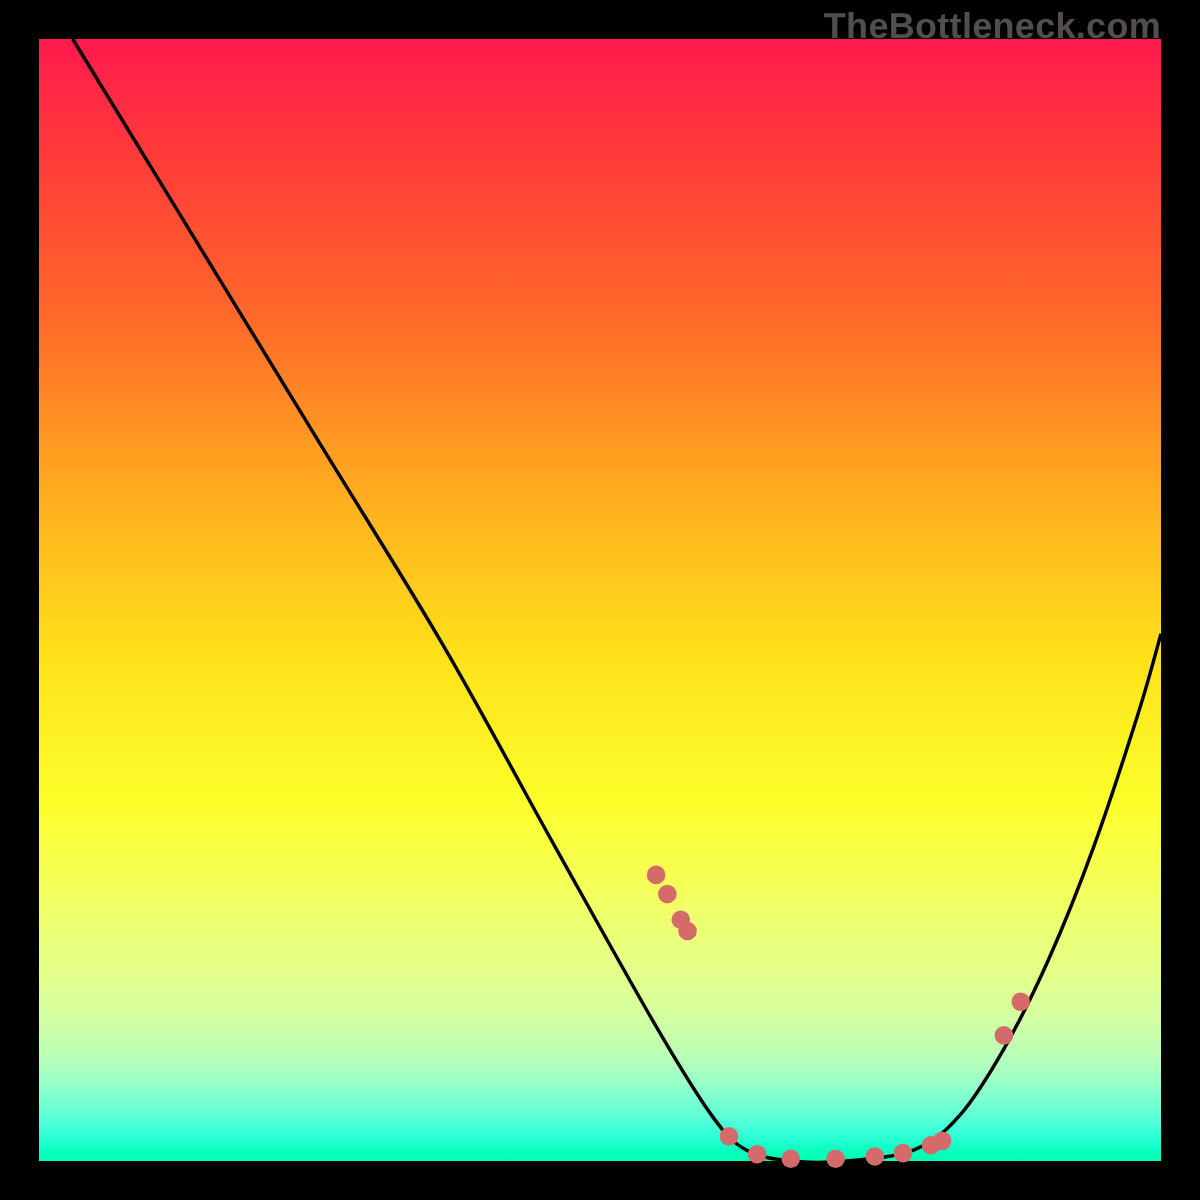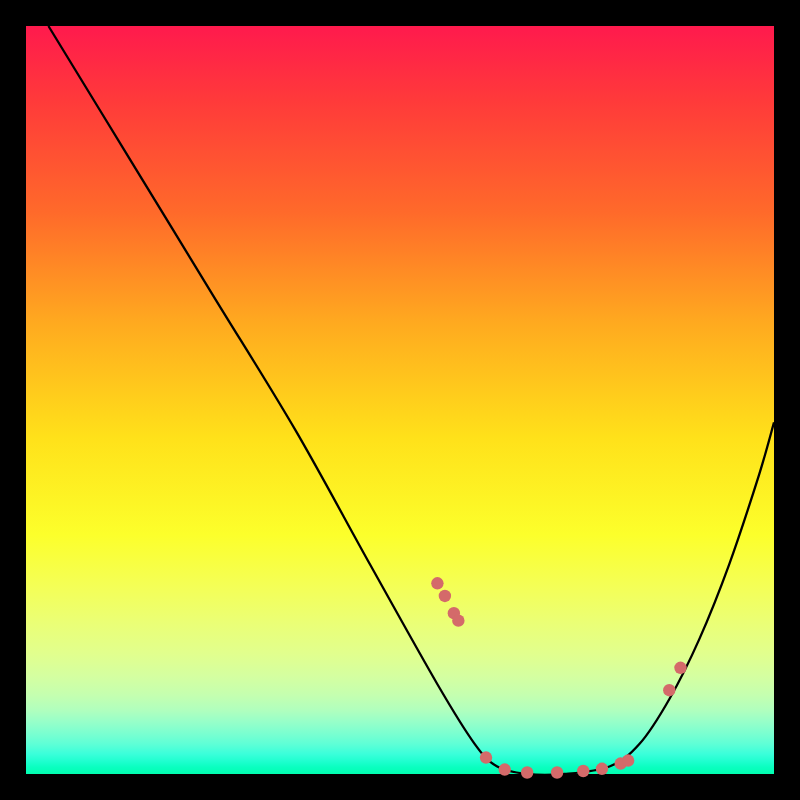--- a/index.html
+++ b/index.html
@@ -72,20 +72,21 @@
   }
   .data-marker {
     fill: #d46a6a;
     stroke: none;
   }
 </style>
 </head>
 <body>
 
 <div class="chart-wrap">
+  <div class="attribution">TheBottleneck.com</div>
 
   <div class="plot-area">
     <svg class="curve" viewBox="0 0 748 748">
       <path id="curve-path" class="curve-path" d="M 22.439999999999998,0 C 36.153333333333336,22.439999999999998 77.29333333333335,89.75999999999999 104.72000000000001,134.64 C 132.14666666666668,179.51999999999998 159.57333333333335,224.39999999999998 187,269.28 C 214.42666666666665,314.15999999999997 243.09999999999997,359.03999999999996 269.28,403.91999999999996 C 295.46,448.79999999999995 320.3933333333334,496.1733333333333 344.08000000000004,538.56 C 367.7666666666667,580.9466666666666 393.9466666666667,628.3199999999999 411.40000000000003,658.24 C 428.85333333333335,688.1600000000001 438.8266666666667,704.3666666666667 448.8,718.08 C 458.7733333333333,731.7933333333334 462.5133333333333,735.5333333333333 471.24,740.52 C 479.9666666666667,745.5066666666667 489.94000000000005,746.7533333333333 501.16,748 C 512.38,749.2466666666667 524.8466666666666,749.2466666666667 538.56,748 C 552.2733333333333,746.7533333333333 570.9733333333334,745.5066666666667 583.44,740.52 C 595.9066666666668,735.5333333333333 603.3866666666667,729.3000000000001 613.36,718.08 C 623.3333333333334,706.86 633.3066666666666,690.6533333333334 643.28,673.2 C 653.2533333333333,655.7466666666667 663.2266666666667,635.8000000000001 673.2,613.36 C 683.1733333333334,590.92 693.1466666666666,565.9866666666666 703.12,538.56 C 713.0933333333334,511.13333333333327 725.56,472.4866666666667 733.04,448.8 C 740.52,425.11333333333334 745.5066666666667,405.1666666666667 748,396.44"></path>
       <g id="markers-group">
           <circle cx="411.40000000000003" cy="557.26" r="6.2" class="data-marker"></circle>
           <circle cx="418.88000000000005" cy="569.976" r="6.2" class="data-marker"></circle>
           <circle cx="427.85600000000005" cy="587.1800000000001" r="6.2" class="data-marker"></circle>
           <circle cx="432.344" cy="594.66" r="6.2" class="data-marker"></circle>
           <circle cx="460.02" cy="731.544" r="6.2" class="data-marker"></circle>

